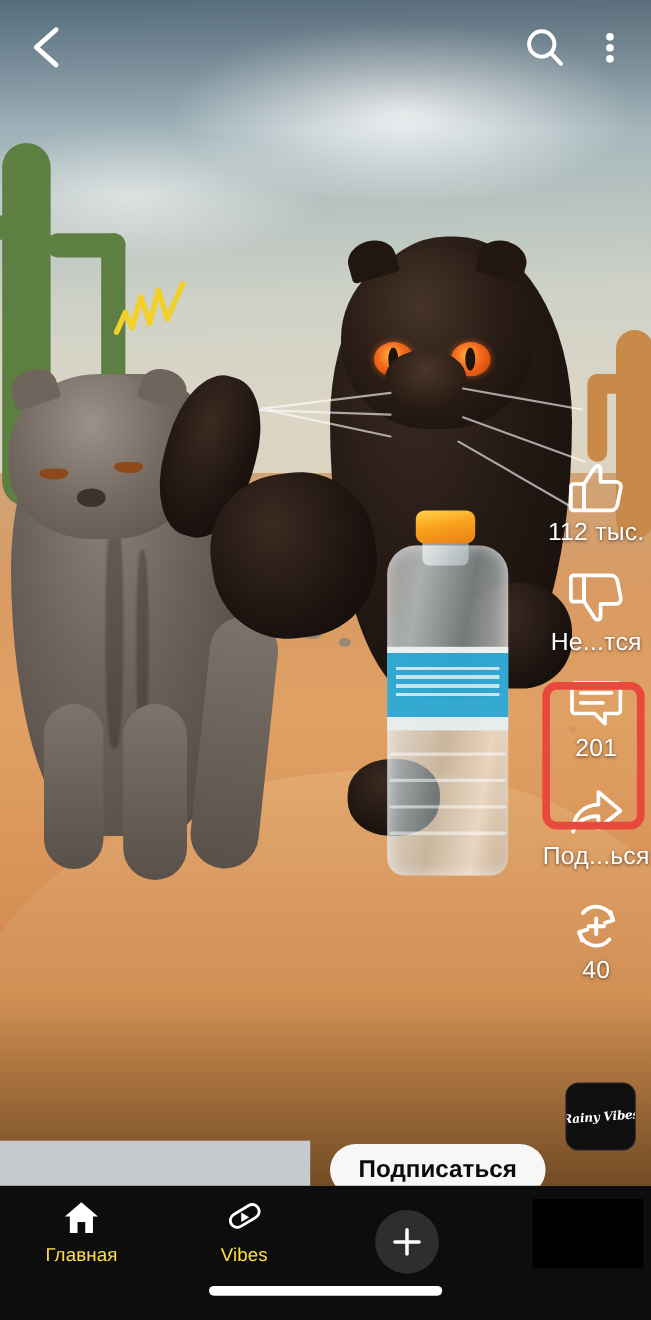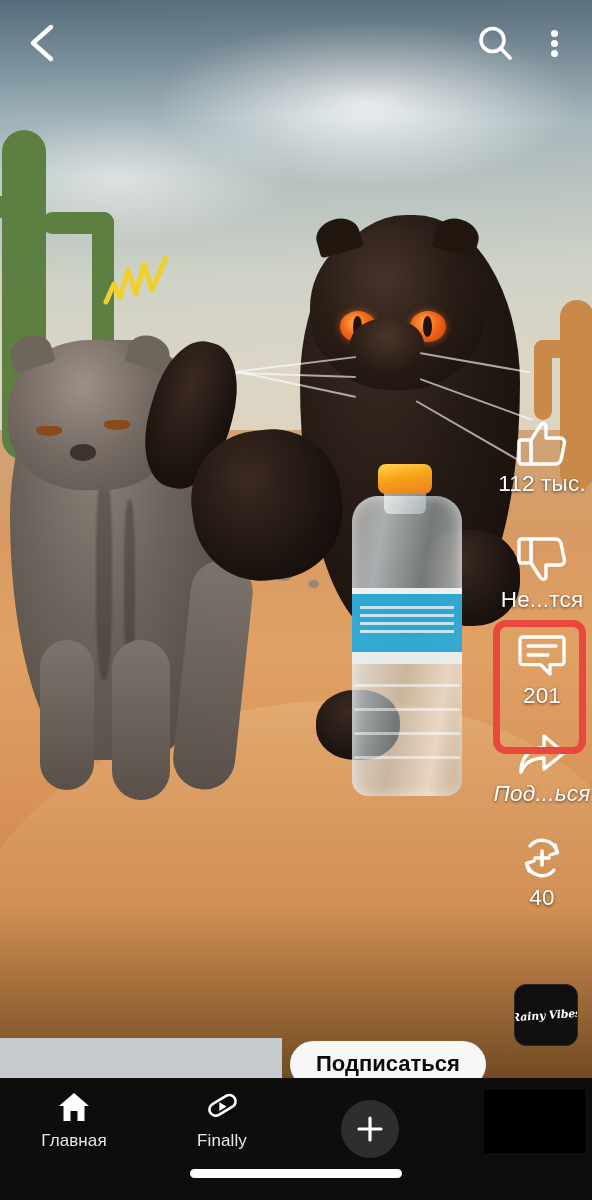--- a/index.html
+++ b/index.html
@@ -171,24 +171,24 @@
   }
   .act{
     width:100px; display:flex; flex-direction:column; align-items:center;
     cursor:pointer; margin-bottom:14px; position:relative;
   }
   .act .glyph{ height:58px; display:flex; align-items:center; justify-content:center; }
   .act .cnt{
     color:#fff; font-size:22.5px; font-weight:500; letter-spacing:.2px;
     text-shadow:0 1px 3px rgba(0,0,0,.65); margin-top:-2px; white-space:nowrap;
   }
-  #act-like{ margin-bottom:34px; }
+  #act-like{ margin-bottom:18px; }
   #act-dislike{ margin-bottom:14px; }
   #act-comment{ margin-bottom:16px; }
-  #act-share{ margin-bottom:22px;font-style:italic; }
+  #act-share{ margin-bottom:22px; }
   #act-remix{ margin-bottom:8px; }
 
   
   #highlight-box{
     position:absolute; left:493px; top:620px; width:93px; height:134px;
     border:7px solid #e8493c; border-radius:13px; z-index:46; pointer-events:none;
   }
 
   
   #album-art{
@@ -198,21 +198,21 @@
     border:1px solid #2a2728; cursor:pointer;
   }
   #album-art span{
     color:#fff; font-size:11px; font-style:italic; font-weight:bold;
     font-family:"DejaVu Serif", serif; letter-spacing:-.2px; white-space:nowrap;
     transform:rotate(-4deg);
   }
 
   
   #meta{ position:absolute; left:0; bottom:72px; width:500px; z-index:45; }
-  #channel-row{ display:flex; align-items:center; height:52px; }
+  #channel-row{ display:flex; align-items:center; height:52px;gap:10px; }
   #channel-redaction{ width:282px; height:52px; background:#c6cace; }
   #subscribe-btn{
     margin-left:8px; height:47px; padding:0 26px; border-radius:24px;
     background:#f7f7f7; color:#0b0b0b; font-size:22px; font-weight:bold;
     display:flex; align-items:center; justify-content:center; cursor:pointer;
     white-space:nowrap;
   }
   #video-title{
     margin-top:10px; padding-left:18px; color:#fff; font-size:24px; font-weight:500;
     letter-spacing:.1px; text-shadow:0 1px 4px rgba(0,0,0,.8); white-space:nowrap;
@@ -223,21 +223,21 @@
   #bottomnav{
     position:absolute; left:0; bottom:0; width:592px; height:122px;
     background:#0d0d0d; z-index:50; display:flex; align-items:flex-start;
   }
   .nav-item{
     flex:1; height:86px; padding-top:8px;
     display:flex; flex-direction:column; align-items:center; justify-content:flex-start;
     cursor:pointer; position:relative;
   }
   .nav-item .nglyph{ height:42px; display:flex; align-items:center; justify-content:center; }
-  .nav-item .nlabel{ color:#e5e5e5; font-size:17px; margin-top:3px; letter-spacing:.1px; }
+  .nav-item .nlabel{ color:#fde047; font-size:17px; margin-top:3px; letter-spacing:.1px; }
   #nav-create{ justify-content:center; padding-top:0; }
   #create-circle{
     width:58px; height:58px; border-radius:50%; background:#2e2e2e;
     display:flex; align-items:center; justify-content:center; margin-top:16px;
   }
   #subs-badge{
     position:absolute; width:15px; height:15px; border-radius:50%;
     background:#ff0033; left:calc(50% + 13px); top:9px;
   }
   #avatar-redaction{
@@ -436,21 +436,21 @@
                    L20.4 18.7 C24.5 16.4 29.7 17.8 31.9 21.8 L31.9 21.8" fill="none" stroke="none"></path>
           <path d="M12.6 4.3 C16.3 1 21.5 1.6 24.3 5.3 C27 9 26.3 14.2 22.6 17 L12.9 24.3
                    C9.2 27.1 8.6 32.3 11.3 36 " fill="none" stroke="none"></path>
           <g fill="none" stroke="#fff" stroke-width="2.6" stroke-linejoin="round">
             <path d="M20.6 5.4 C23.6 3.6 27.4 4.6 29.2 7.6 C31 10.6 30 14.4 27 16.2
                      L13.4 24.4 C10.4 26.2 6.6 25.2 4.8 22.2 C3 19.2 4 15.4 7 13.6 Z" transform="translate(0.5,0.5)"></path>
           </g>
           <path d="M14.3 12.3 L21.5 16.6 L14.3 20.9 Z" fill="#fff"></path>
         </svg>
       </div>
-      <div class="nlabel">Finally</div>
+      <div class="nlabel">Vibes</div>
     </div>
 
     <div class="nav-item" id="nav-create">
       <div id="create-circle">
         <svg width="28" height="28" viewBox="0 0 28 28">
           <path d="M14 3 V25 M3 14 H25" stroke="#fff" stroke-width="3.2" stroke-linecap="round"></path>
         </svg>
       </div>
     </div>
 

